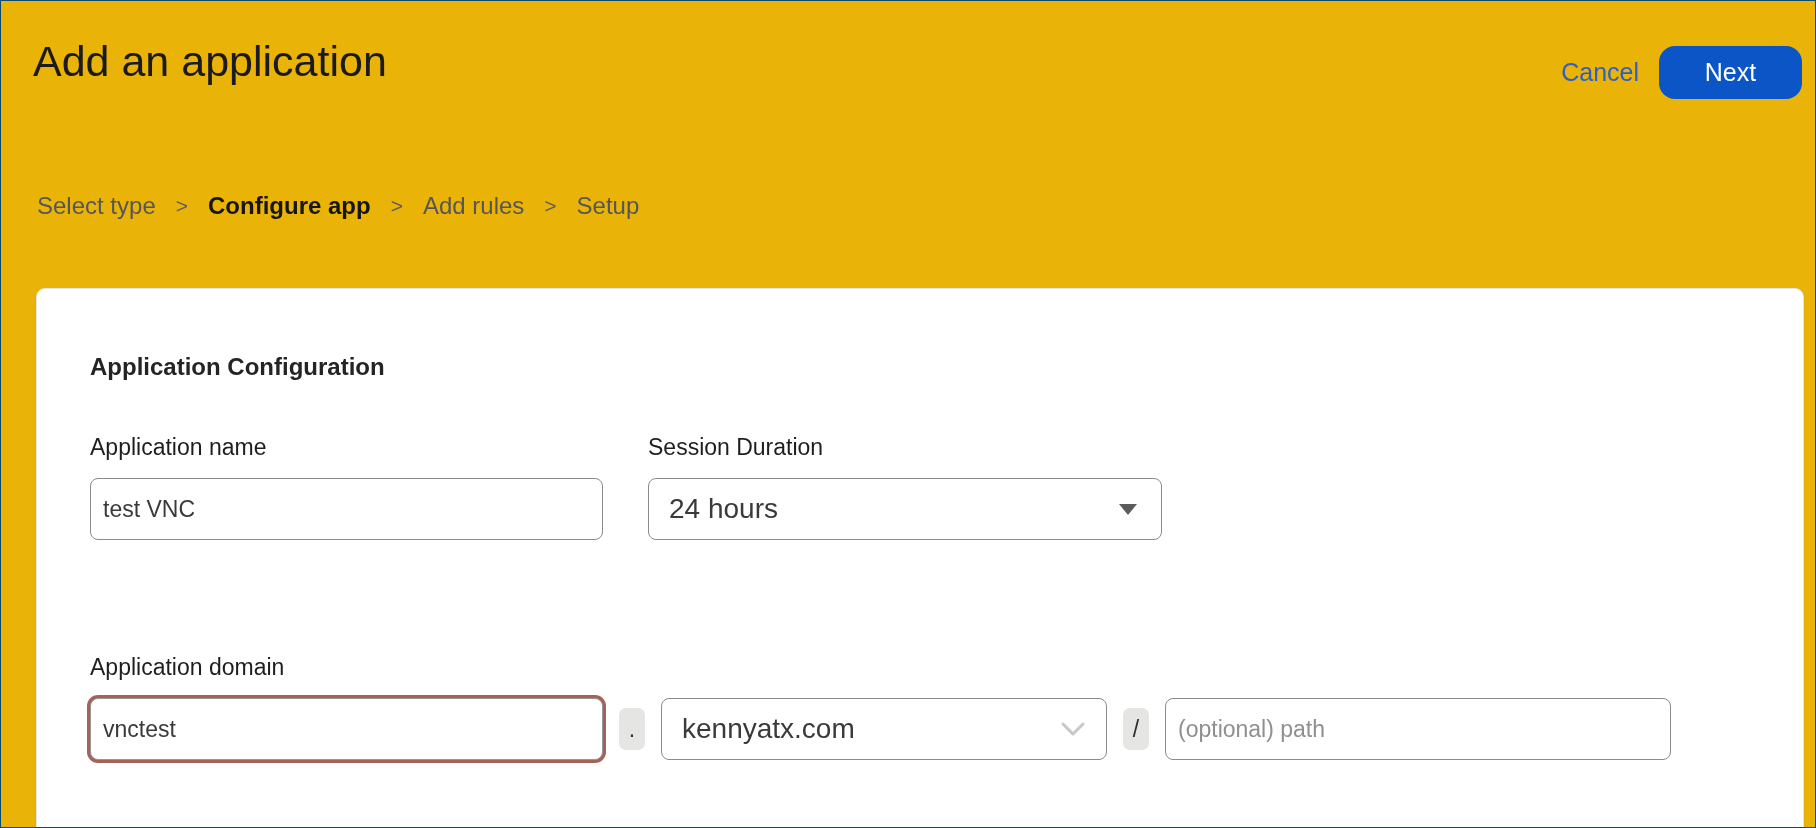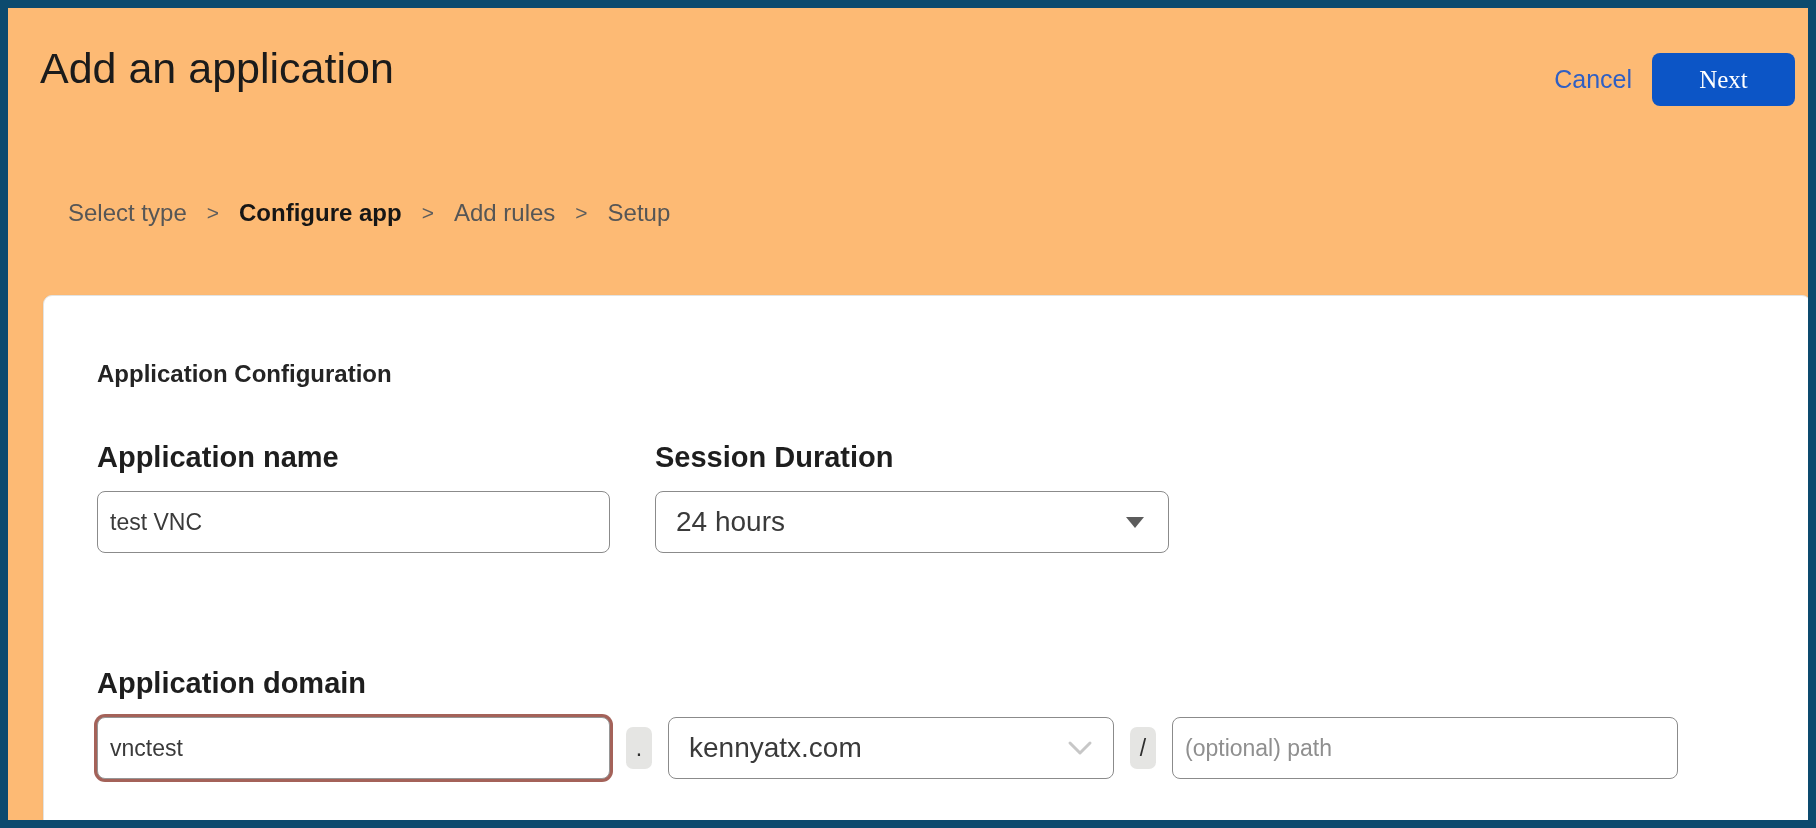--- a/index.html
+++ b/index.html
@@ -3,22 +3,22 @@
 <meta charset="utf-8">
 <style>
   * { margin: 0; padding: 0; box-sizing: border-box; }
   html, body { background: #d9d9d9; }
   body { font-family: "Liberation Sans", sans-serif; }
 
   .page {
     position: relative;
     width: 1816px;
     height: 828px;
-    background: #fdba74;
-    border: 8px solid #0c4a6e;
+    background: #eab308;
+    border: 1px solid #0c4a6e;
     overflow: hidden;
   }
 
   
   .page-title {
     position: absolute;
     left: 32px;
     top: 36px;
     font-size: 43px;
     font-weight: 400;
@@ -38,33 +38,33 @@
     color: #2f5fc4;
     cursor: pointer;
     text-decoration: none;
   }
   .next-button {
     width: 143px;
     height: 53px;
     background: #0c55c6;
     color: #ffffff;
     font-size: 25px;
-    font-family: Liberation Serif, serif;
+    font-family: Liberation Sans, sans-serif;
     border: none;
-    border-radius: 8px;
+    border-radius: 16px;
     cursor: pointer;
     display: flex;
     align-items: center;
     justify-content: center;
   }
 
   
   .breadcrumb {
     position: absolute;
-    left: 60px;
+    left: 36px;
     top: 191px;
     display: flex;
     align-items: center;
     gap: 20px;
     font-size: 24px;
     color: #565656;
   }
   .breadcrumb .step { cursor: pointer; }
   .breadcrumb .step.active { font-weight: 700; color: #161616; }
   .breadcrumb .sep { font-size: 21px; color: #5d5d5d; }
@@ -88,22 +88,22 @@
     color: #242424;
   }
 
   .field-row {
     display: flex;
     gap: 25px;
     margin-top: 53px;
   }
   .field-label {
     display: block;
-    font-size: 29px;
-    font-weight: 700;
+    font-size: 23px;
+    font-weight: 400;
     color: #1e1e1e;
     margin-bottom: 17px;
   }
   .text-input {
     height: 62px;
     border: 1px solid #8b8b8b;
     border-radius: 8px;
     background: #ffffff;
     font-family: "Liberation Sans", sans-serif;
     font-size: 23px;

